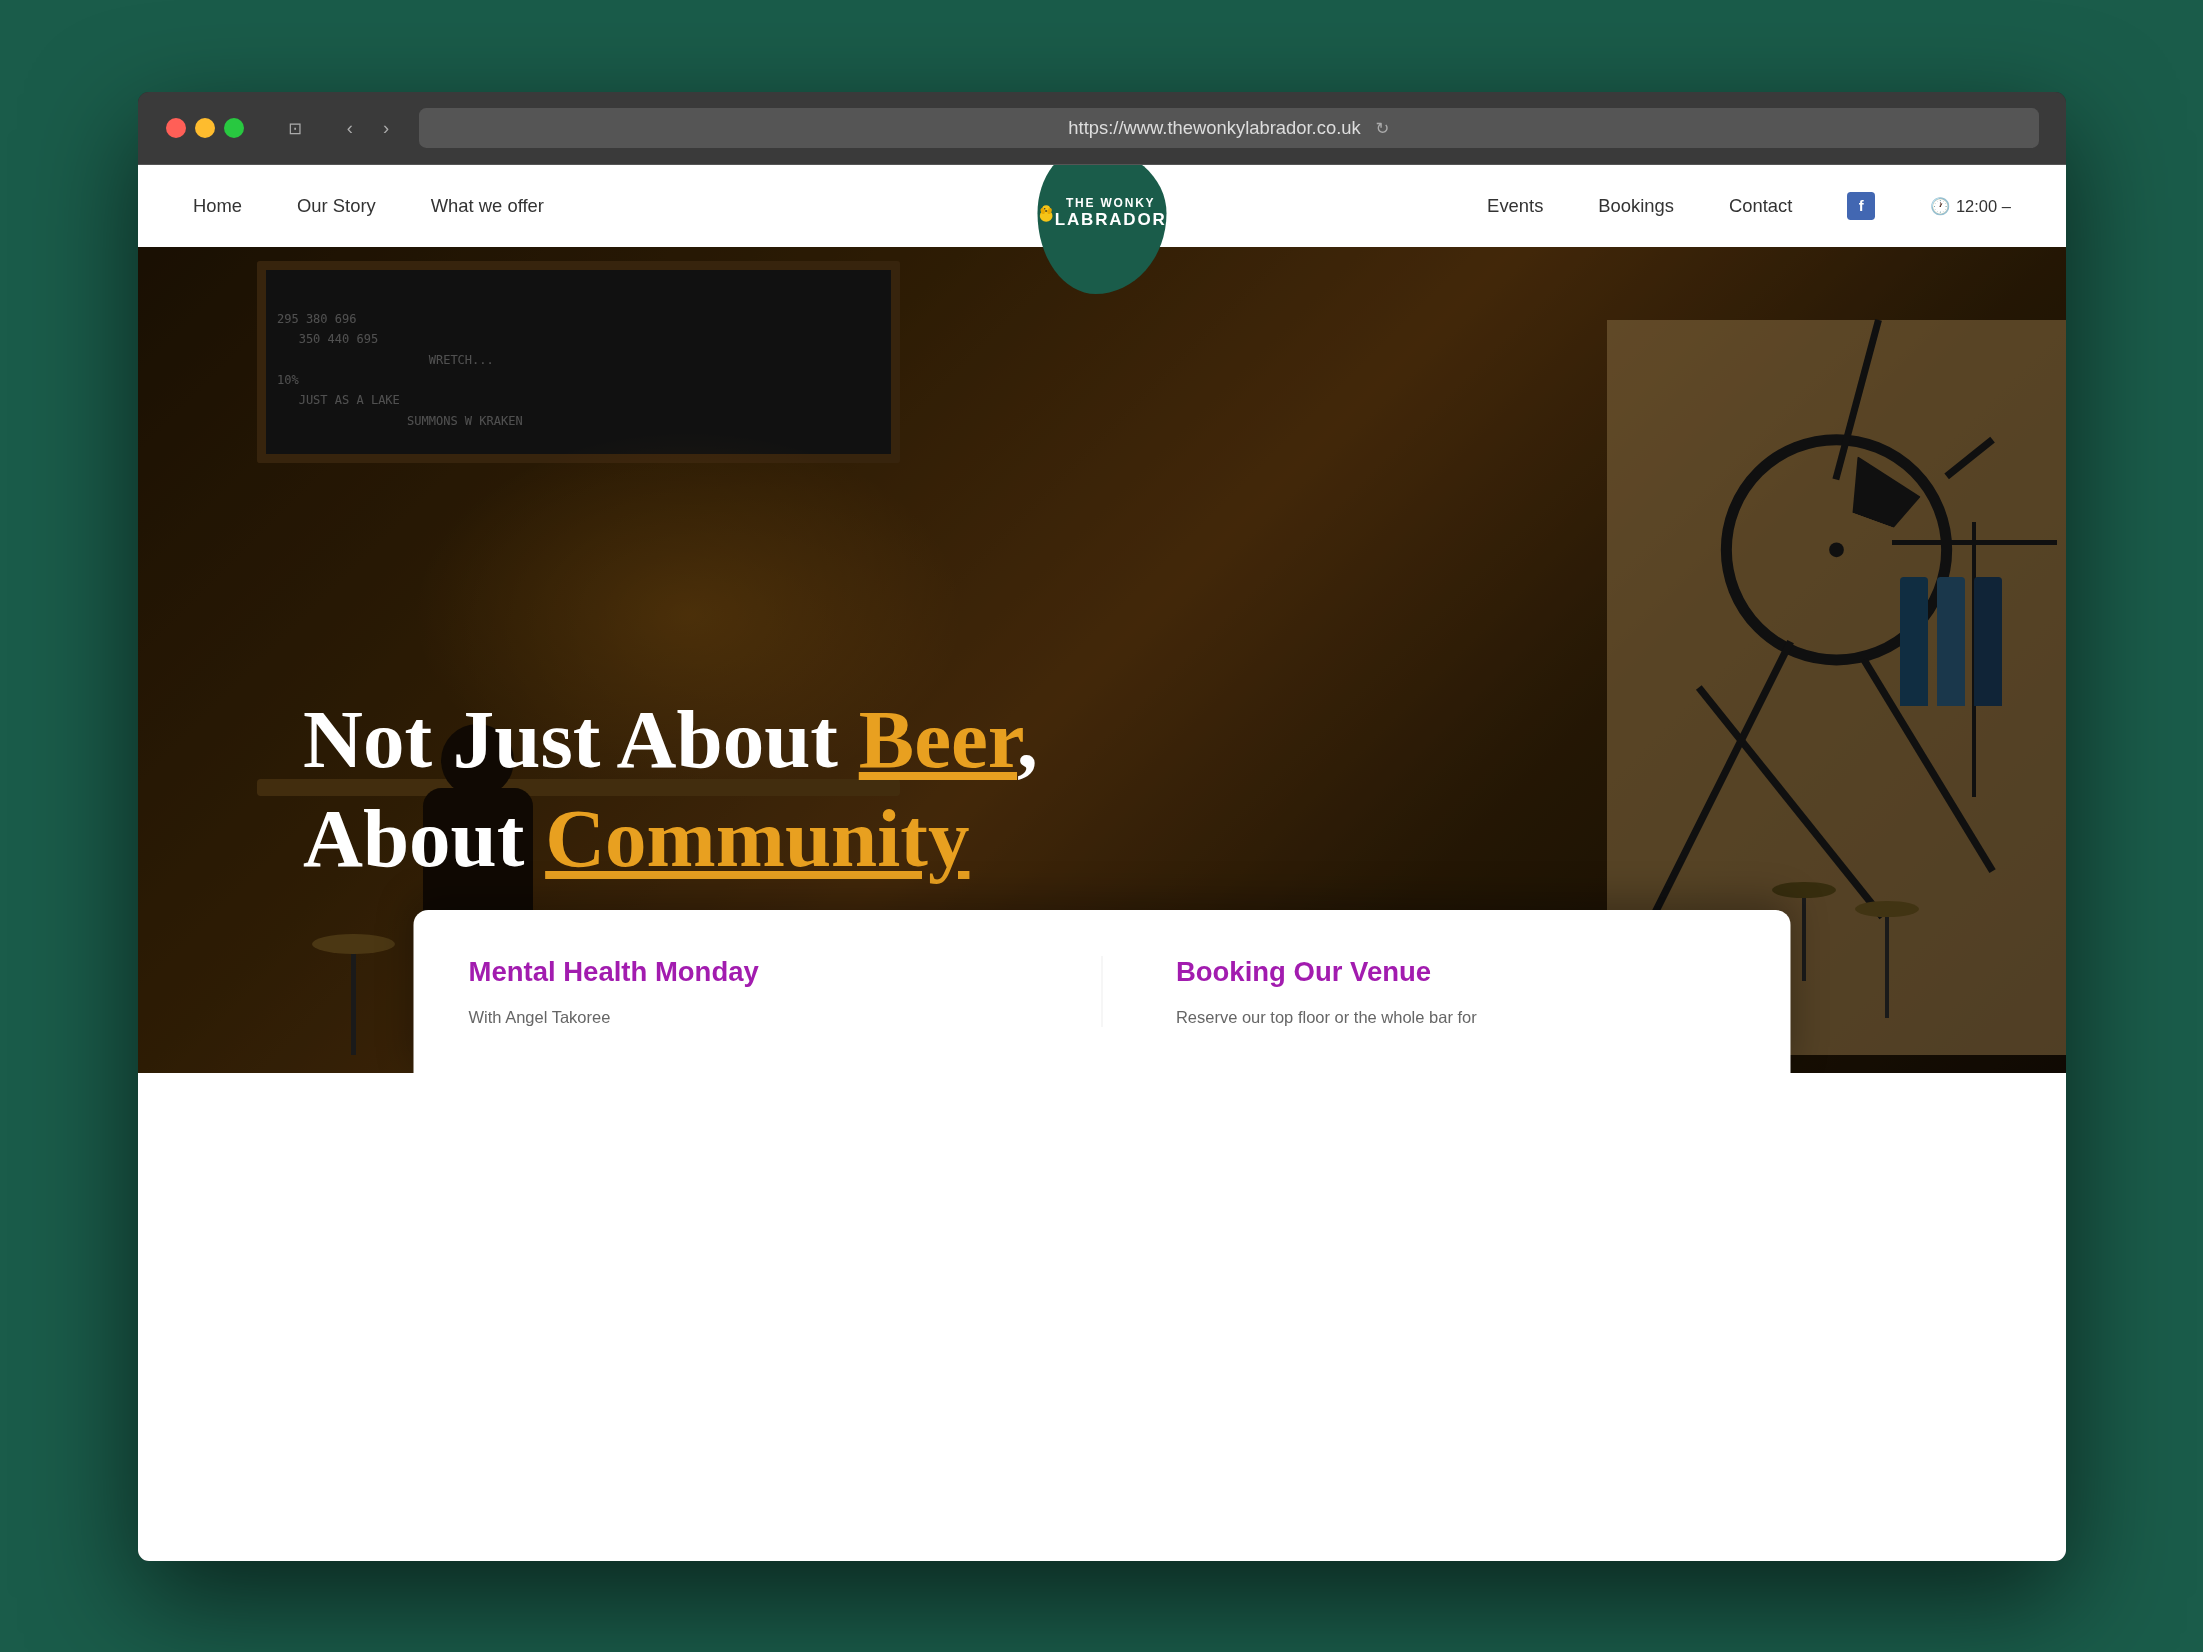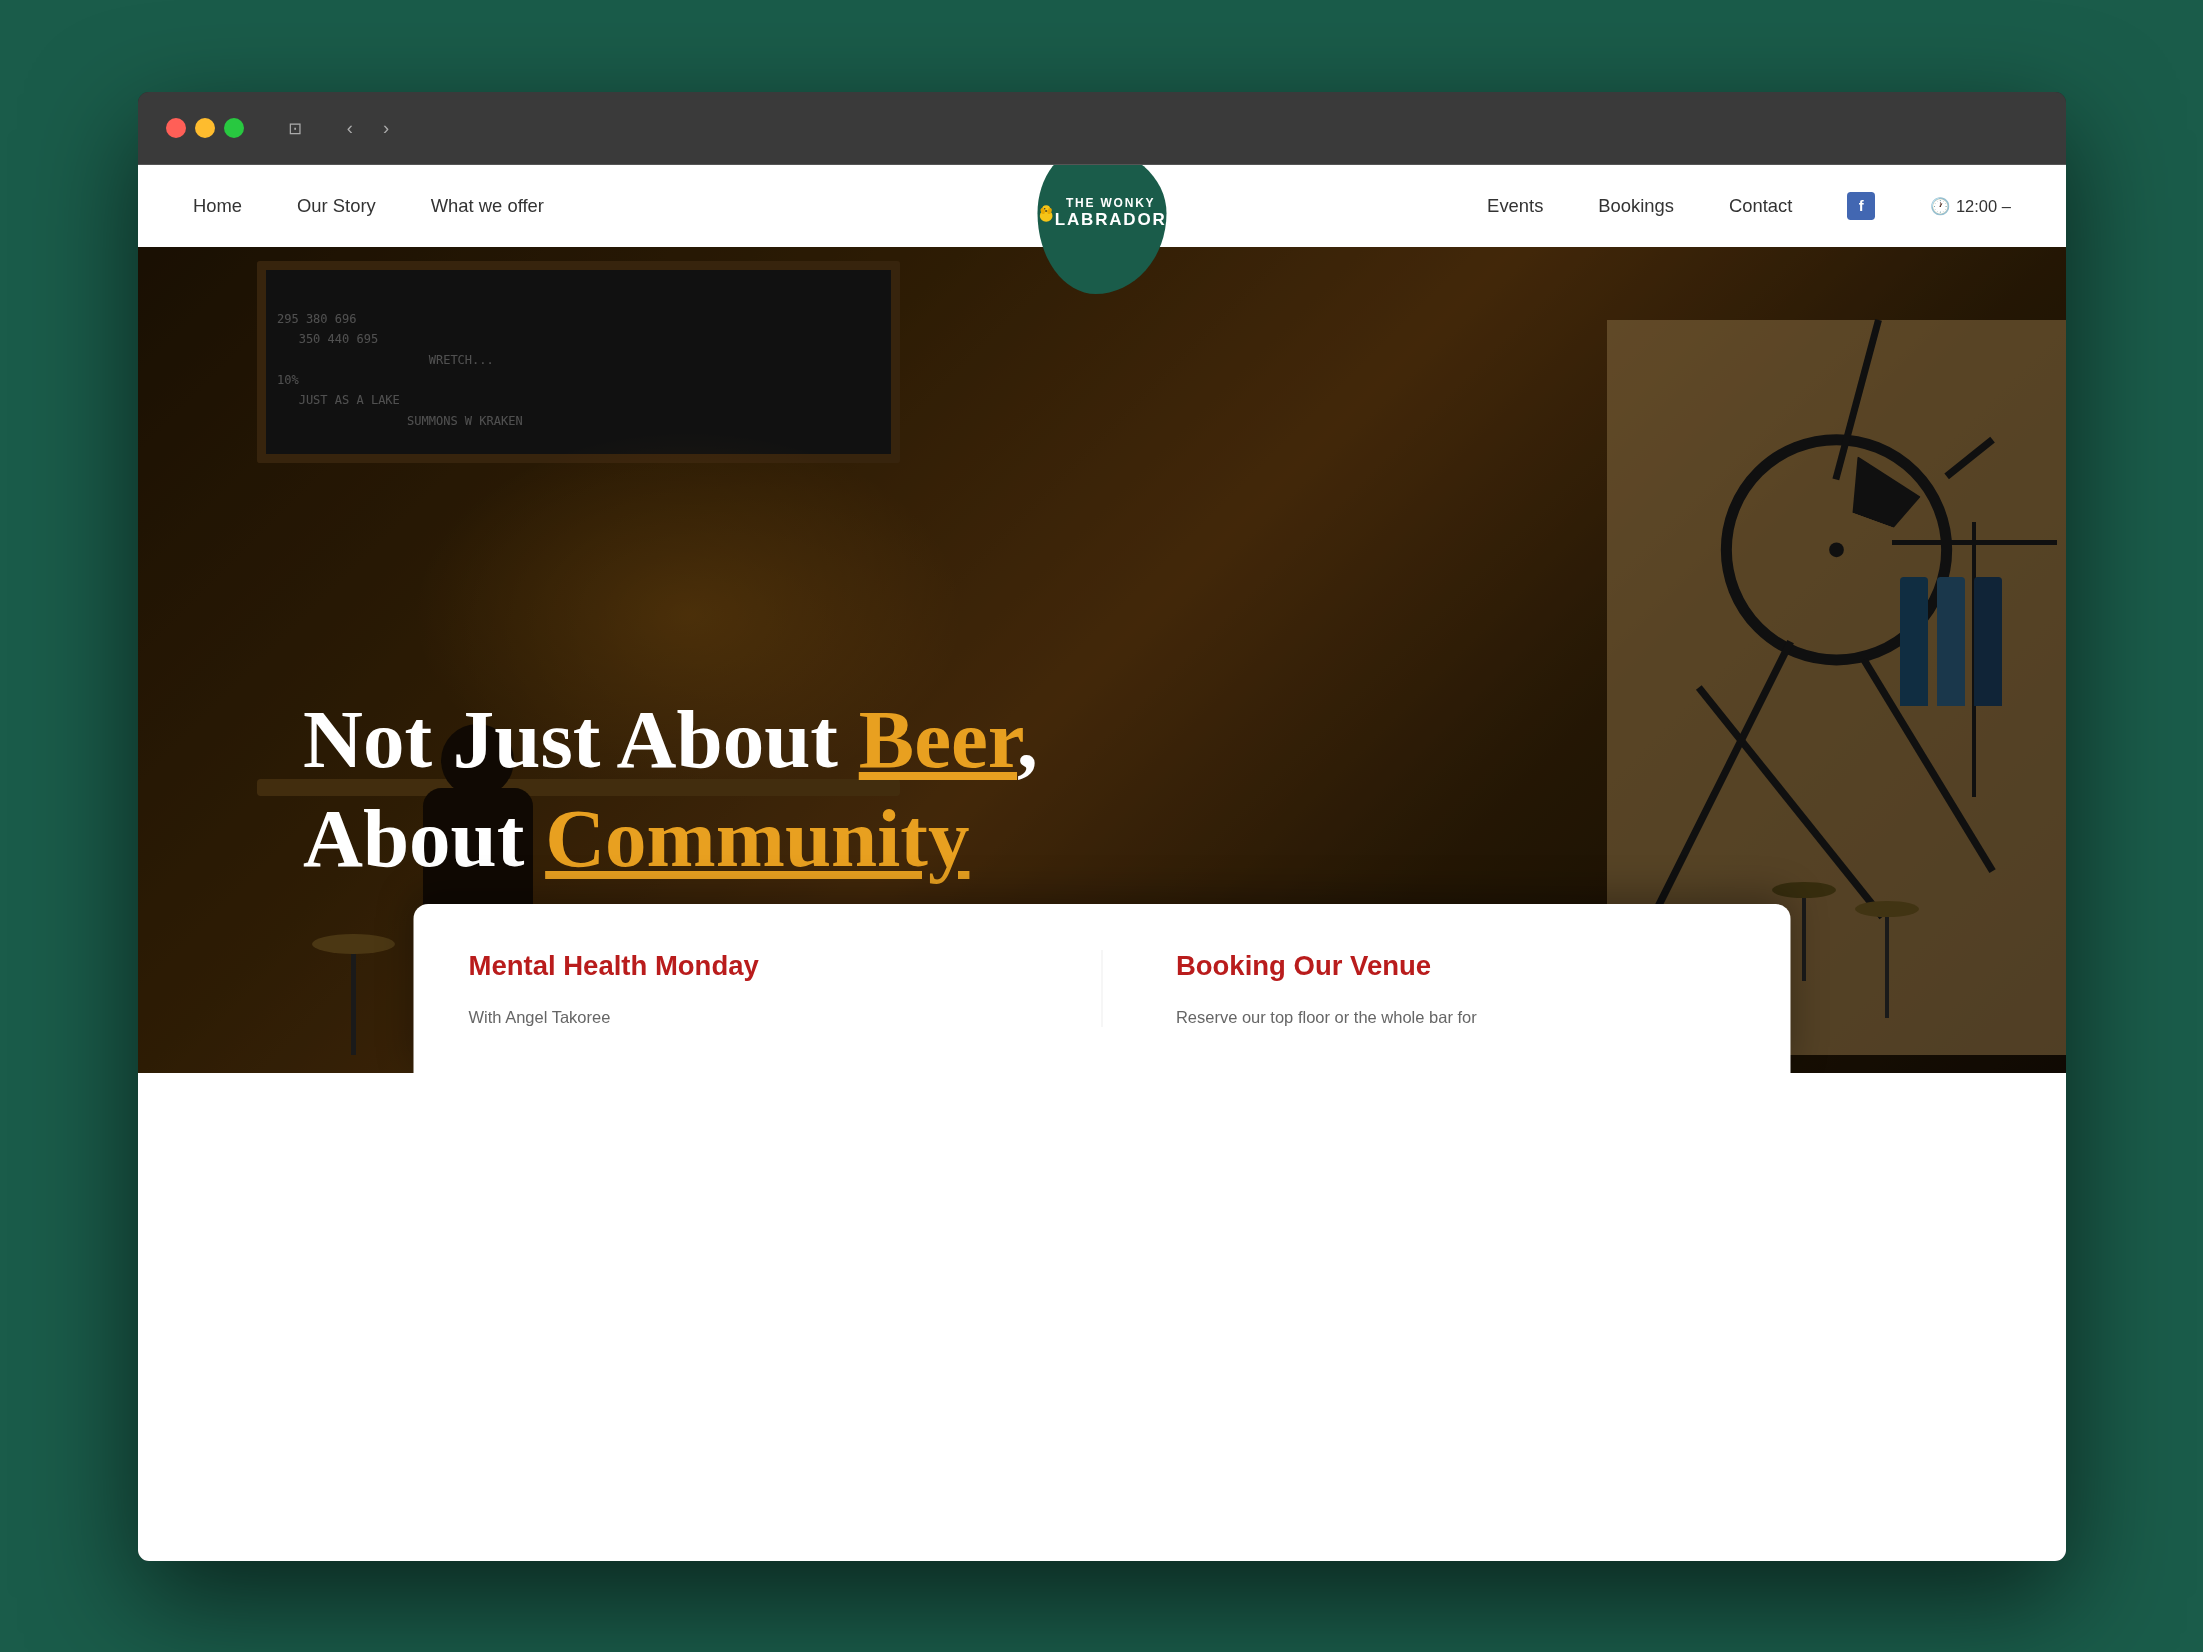--- a/index.html
+++ b/index.html
@@ -249,22 +249,22 @@
       flex-shrink: 0;
     }
 
     .card {
       flex: 1;
     }
 
     .card-title {
       font-size: 27.5px;
       font-weight: 700;
-      color: #b91c1c;
-      margin-bottom: 26px;
+      color: #a21caf;
+      margin-bottom: 20px;
     }
 
     .card-subtitle {
       font-size: 16.5px;
       color: #666;
     }
 
     .nav-left-links {
       display: flex;
       gap: 55px;
@@ -289,20 +289,24 @@
       <div class="traffic-light tl-green"></div>
     </div>
 
     <div class="sidebar-btn">⊡</div>
 
     <div class="nav-buttons">
       <div class="nav-btn">‹</div>
       <div class="nav-btn">›</div>
     </div>
 
+    <div class="address-bar">
+      <span>https://www.thewonkylabrador.co.uk</span>
+      <span class="refresh-btn">↻</span>
+    </div>
   </div>
 
   <div class="website">
 
     <nav class="site-nav">
       <div class="nav-left-links">
         <a class="nav-link">Home</a>
         <a class="nav-link">Our Story</a>
         <a class="nav-link">What we offer</a>
       </div>

